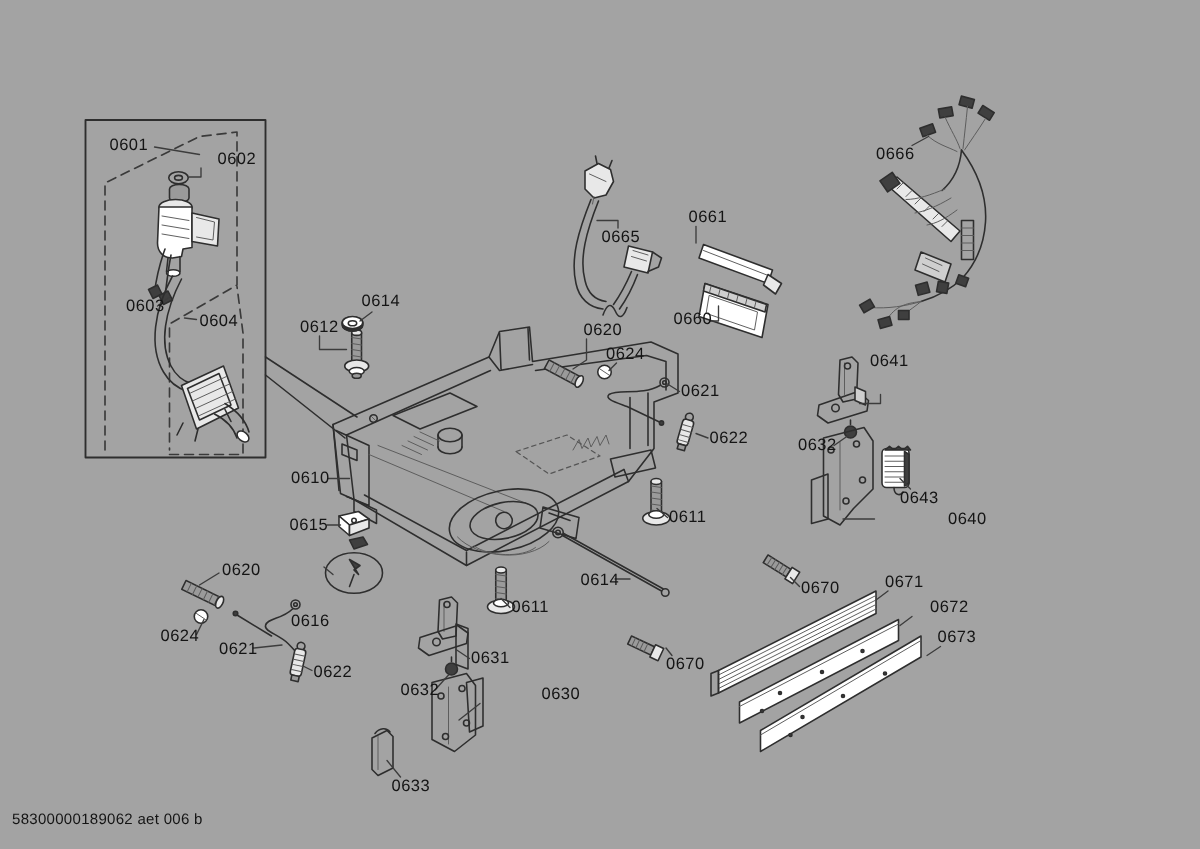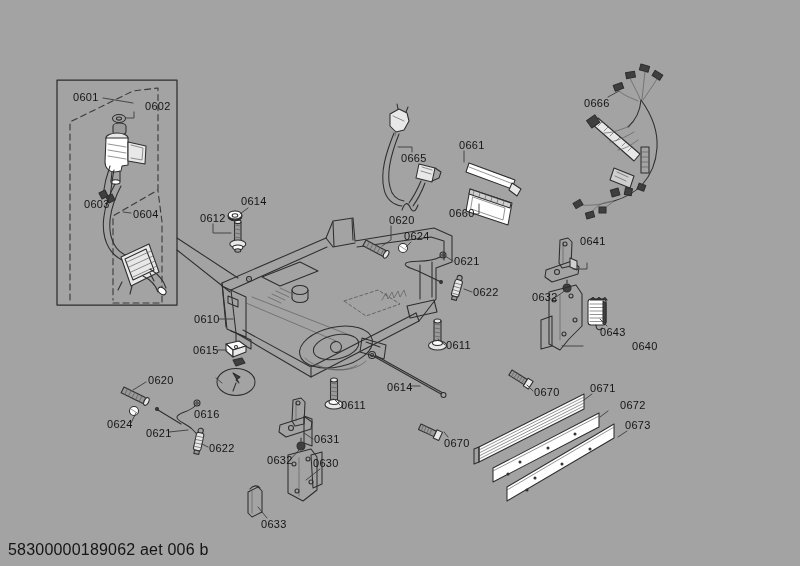--- a/index.html
+++ b/index.html
@@ -15,21 +15,21 @@
   #artwork .dash2{stroke-dasharray:3 2.5;stroke-width:0.8;stroke:#555;}
   #artwork .hair{stroke-width:0.65;stroke:#5a5a5a;}
   #artwork .thick{stroke-width:1.9;}
   #artwork .fwhite{fill:#ffffff;}
   #artwork .flight{fill:#e8e8e8;}
   #artwork .fband{fill:#cfcfcf;}
   #artwork .fmid{fill:#9a9a9a;}
   #artwork .fdark{fill:#3f3f3f;}
   #leader-layer polyline{fill:none;stroke:#3c3c3c;stroke-width:0.9;stroke-linecap:round;}
   .part-label{position:absolute;font-size:11px;line-height:11px;letter-spacing:0.3px;color:#141414;white-space:nowrap;}
-  .footer{position:absolute;left:8px;top:541px;font-size:16px;color:#141414;letter-spacing:0.2px;}
+  .footer{position:absolute;left:8px;top:541px;font-size:10px;color:#141414;letter-spacing:0.2px;}
 </style>
 </head>
 <body>
 
 <div class="stage">
   <svg class="art" id="artwork" width="800" height="566" viewBox="0 0 800 566">
 
     <g>
       <rect class="box" x="57" y="80" width="120" height="225"></rect>
       <polyline class="dash" points="70,300 70,122 133,91 158,88 158,190 113,216 113,300"></polyline>
@@ -413,18 +413,18 @@
       <span class="part-label" style="left: 446px; top: 340px;">0611</span>
       <span class="part-label" style="left: 341px; top: 400px;">0611</span>
       <span class="part-label" style="left: 387px; top: 382px;">0614</span>
       <span class="part-label" style="left: 444px; top: 438px;">0670</span>
       <span class="part-label" style="left: 148px; top: 375px;">0620</span>
       <span class="part-label" style="left: 107px; top: 419px;">0624</span>
       <span class="part-label" style="left: 146px; top: 428px;">0621</span>
       <span class="part-label" style="left: 209px; top: 443px;">0622</span>
       <span class="part-label" style="left: 314px; top: 434px;">0631</span>
       <span class="part-label" style="left: 267px; top: 455px;">0632</span>
-      <span class="part-label" style="left: 313px; top: 458px;">0630</span>
+      <span class="part-label" style="left: 313px; top: 458px; padding-left: 48px;">0630</span>
       <span class="part-label" style="left: 261px; top: 519px;">0633</span>
     </div>
 
   <div class="footer">58300000189062 aet 006 b</div>
 </div>
 
 </body></html>

